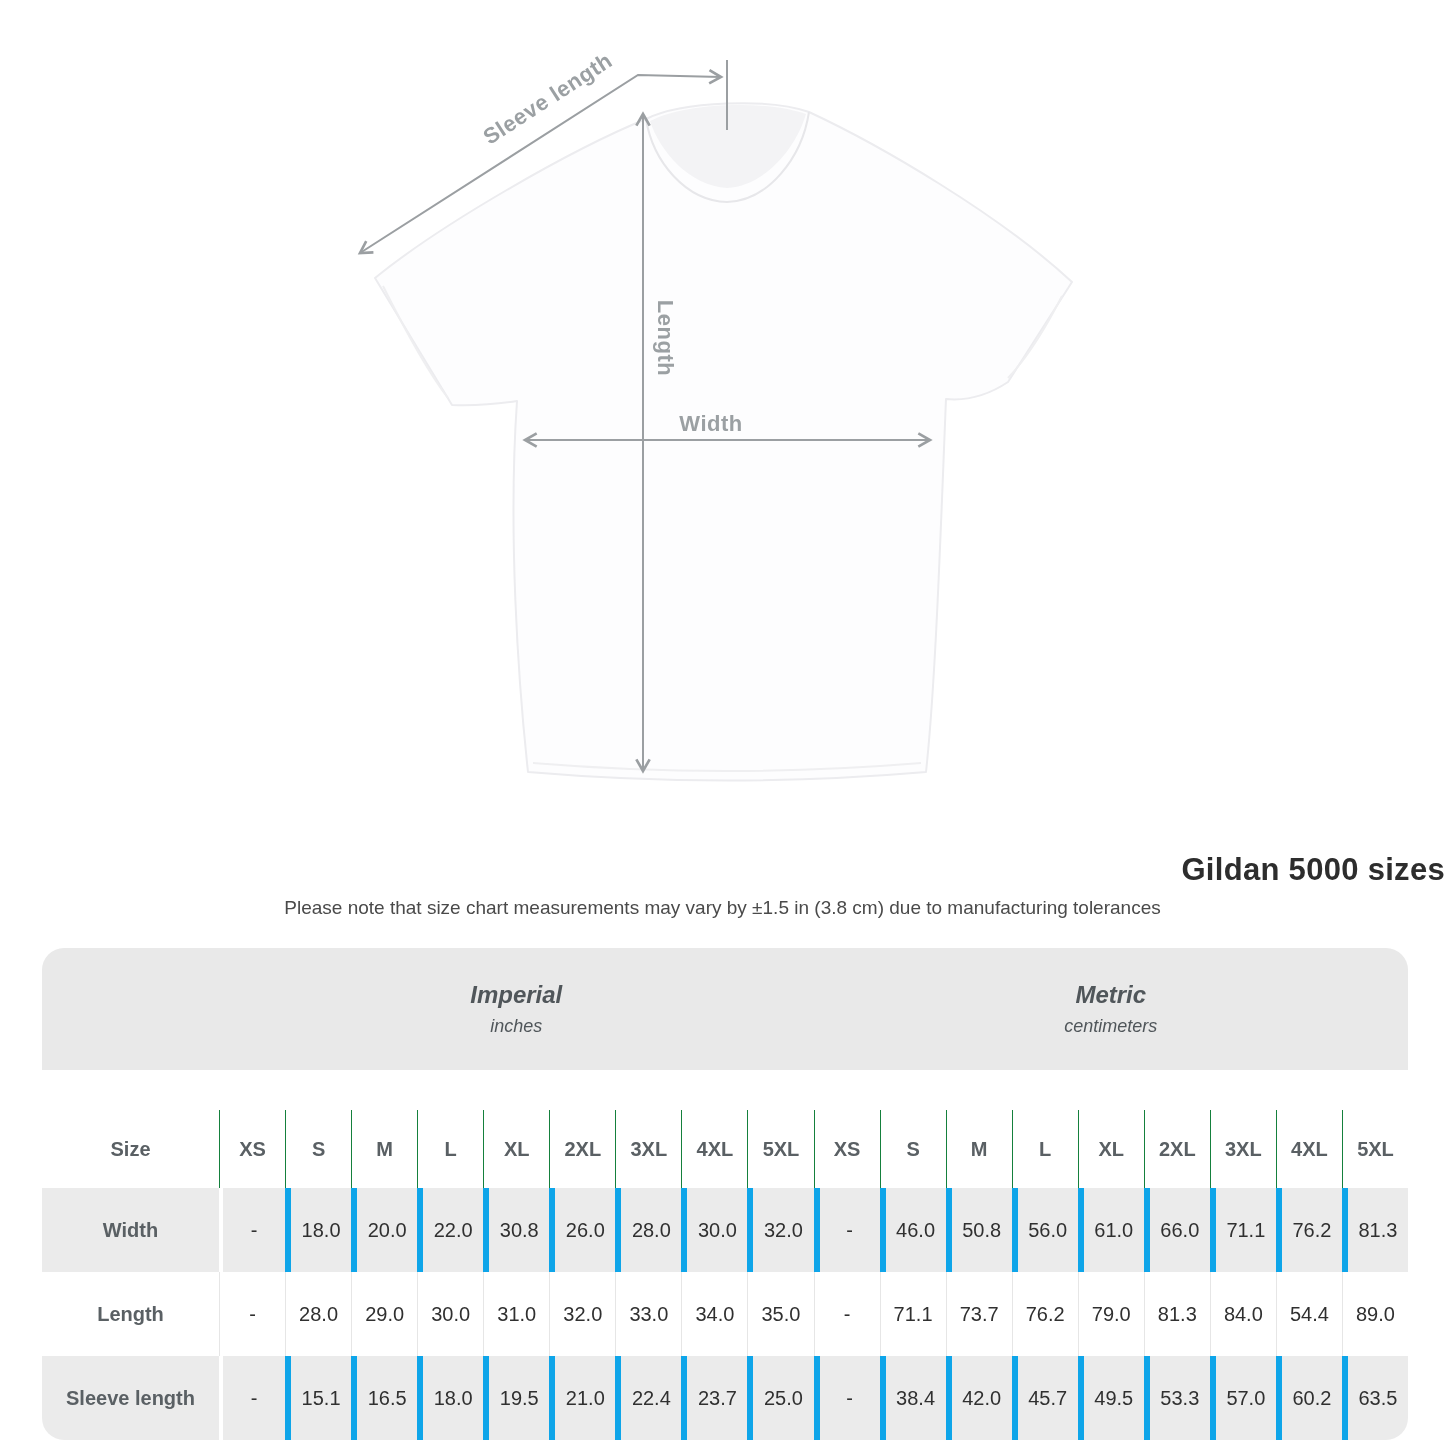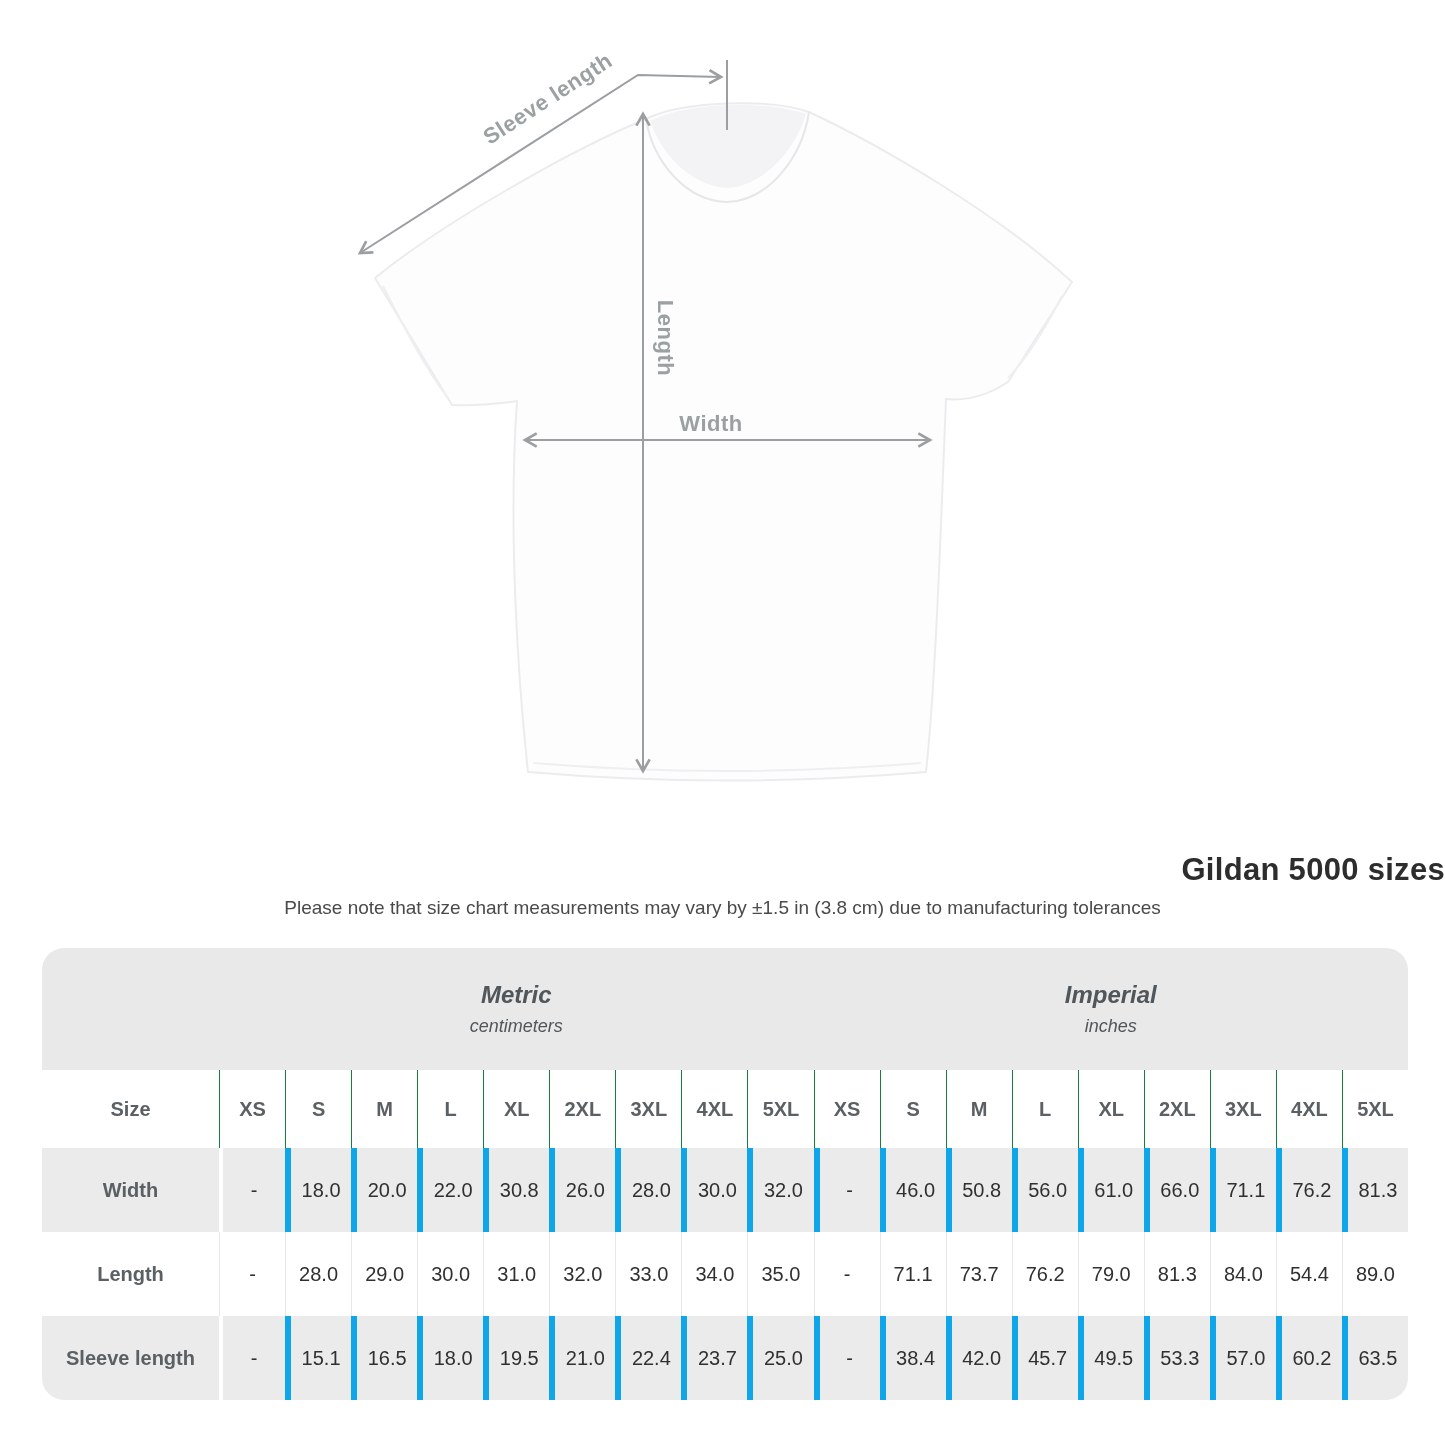--- a/index.html
+++ b/index.html
@@ -37,21 +37,21 @@
     background:#e9e9e9; height:122px;
   }
   .band-group { display:flex; flex-direction:column; align-items:center; justify-content:center; gap:7px; }
   .band-title { font-size:24px; font-weight:bold; font-style:italic; color:#50565a; }
   .band-unit  { font-size:18px; font-style:italic; color:#50565a; }
   .row { display:grid; grid-template-columns:177px repeat(18, 1fr); }
   .cell {
     display:flex; align-items:center; justify-content:center;
     font-size:20px; color:#303030;
   }
-  .header-row { height:78px; background:#ffffff; }
+  .header-row { height:78px; background:#ffffff;margin-top:40px; }
   .header-row .cell { font-weight:bold; color:#5a6064; border-left:1px solid #15803d; }
   .header-row .cell:first-child { border-left:none; }
   .datarow { height:84px; }
   .datarow .cell.rowlabel { font-weight:bold; color:#5a6064; border-left:none; }
   .datarow.gray { background:#ebebeb; }
   .datarow.gray .cell { border-left:6px solid #0ea5e9; }
   .datarow.gray .cell:nth-child(2) { border-left:4px solid #ffffff; }
   .datarow.white { background:#ffffff; }
   .datarow.white .cell { border-left:1px solid #e6e6e6; }
   .datarow.white .cell.rowlabel, .datarow.gray .cell.rowlabel { border-left:none; }
@@ -108,26 +108,26 @@
 </div>
 
 <div class="title">Gildan 5000 sizes</div>
 <div class="note">Please note that size chart measurements may vary by ±1.5 in (3.8 cm) due to manufacturing tolerances</div>
 
 <div class="sizetable">
 
   <div class="band">
     <div></div>
     <div class="band-group">
+      <div class="band-title">Imperial</div>
+      <div class="band-unit">inches</div>
+    </div>
+    <div class="band-group">
       <div class="band-title">Metric</div>
       <div class="band-unit">centimeters</div>
-    </div>
-    <div class="band-group">
-      <div class="band-title">Imperial</div>
-      <div class="band-unit">inches</div>
     </div>
   </div>
 
   <div class="row header-row">
     <div class="cell">Size</div>
     <div class="cell">XS</div>
     <div class="cell">S</div>
     <div class="cell">M</div>
     <div class="cell">L</div>
     <div class="cell">XL</div>

